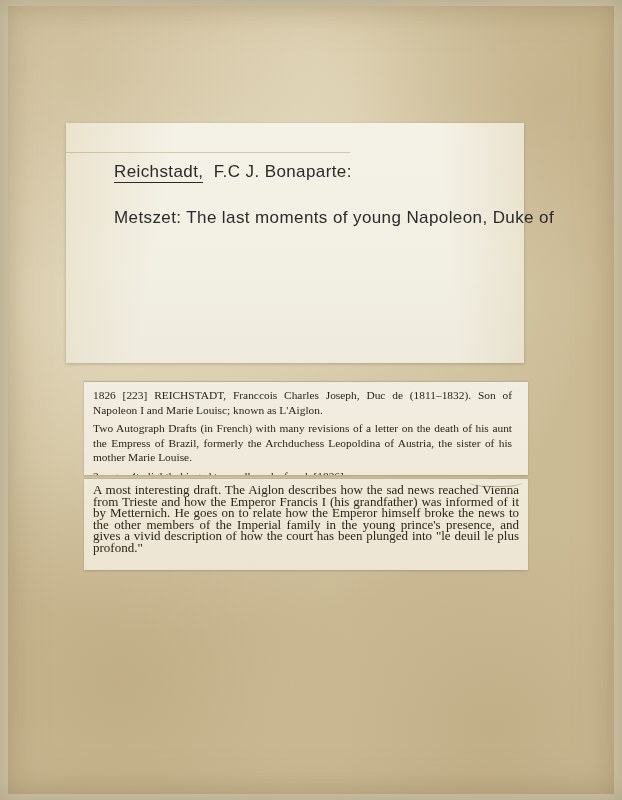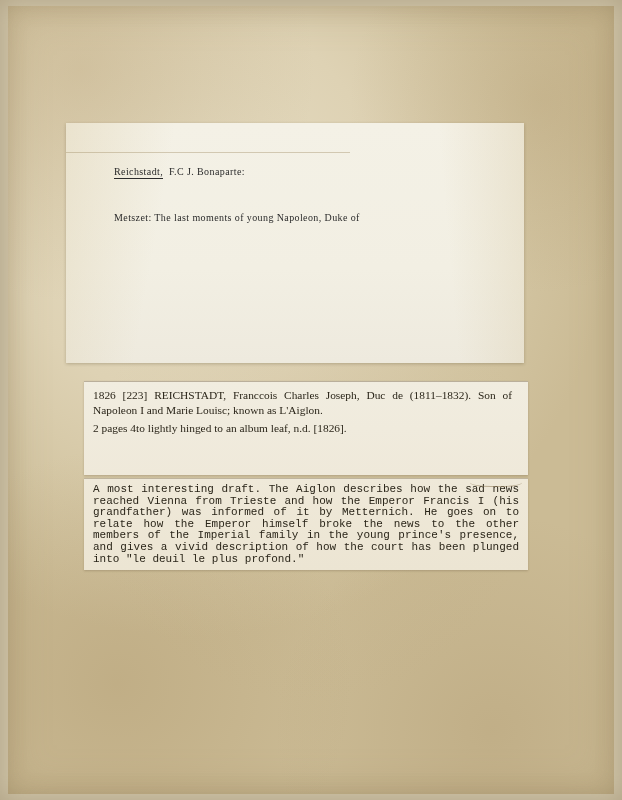--- a/index.html
+++ b/index.html
@@ -65,22 +65,22 @@
     top: 152px;
     width: 284px;
     height: 1px;
     background: rgba(160,140,100,0.40);
   }
   .typed-text {
     position: absolute;
     left: 48px;
     top: 36px;
     right: 18px;
-    font-family: Liberation Serif, serif;
-    font-size: 10px;
+    font-family: Liberation Sans, sans-serif;
+    font-size: 17px;
     color: #2b2b2b;
     line-height: 26px;
     letter-spacing: 0.4px;
   }
   .typed-line { white-space: pre; }
   .typed-line.second { margin-top: 20px; }
   .underlined {
     border-bottom: 1px solid #2b2b2b;
     padding-bottom: 1px;
   }
@@ -116,22 +116,22 @@
     left: 84px;
     top: 478px;
     width: 444px;
     height: 92px;
     background: linear-gradient(180deg, #efe9d9 0%, #ece5d3 100%);
     box-shadow: 0 1px 2px rgba(90,75,45,0.26);
     overflow: hidden;
   }
   .clip2-inner {
     padding: 6px 9px 0 9px;
-    font-family: Liberation Mono, monospace;
-    font-size: 11px;
+    font-family: Liberation Serif, serif;
+    font-size: 13px;
     color: #2a2519;
     line-height: 11.6px;
     text-align: justify;
   }
   .clip2-inner p { margin: 0 0 3px 0; }
   .clip2-top-rule {
     position: absolute;
     left: 0; top: 0; width: 100%;
     height: 1px;
     background: rgba(120,100,70,0.40);
@@ -165,20 +165,21 @@
       <div class="typed-line"><span class="underlined">Reichstadt,</span><span>  F.C J. Bonaparte:</span></div>
       <div class="typed-line second">Metszet: The last moments of young Napoleon, Duke of</div>
     </div>
   </div>
   <div class="tape-line"></div>
 
   <div class="clip">
     <div class="clip-top-rule"></div>
     <div class="clip-inner">
       <p>1826 [223] REICHSTADT, Franccois Charles Joseph, Duc de (1811–1832). Son of Napoleon I and Marie Louisc; known as L'Aiglon.</p>
+      <p>Two Autograph Drafts (in French) with many revisions of a letter on the death of his aunt the Empress of Brazil, formerly the Archduchess Leopoldina of Austria, the sister of his mother Marie Louise.</p>
       <p>2 pages 4to lightly hinged to an album leaf, n.d. [1826].</p>
     </div>
   </div>
 
   <div class="clip2">
     <div class="clip2-top-rule"></div>
     <div class="tear"></div>
     <div class="clip2-inner">
       <p>A most interesting draft. The Aiglon describes how the sad news reached Vienna from Trieste and how the Emperor Francis I (his grandfather) was informed of it by Metternich. He goes on to relate how the Emperor himself broke the news to the other members of the Imperial family in the young prince's presence, and gives a vivid description of how the court has been plunged into "le deuil le plus profond."</p>
     </div>

